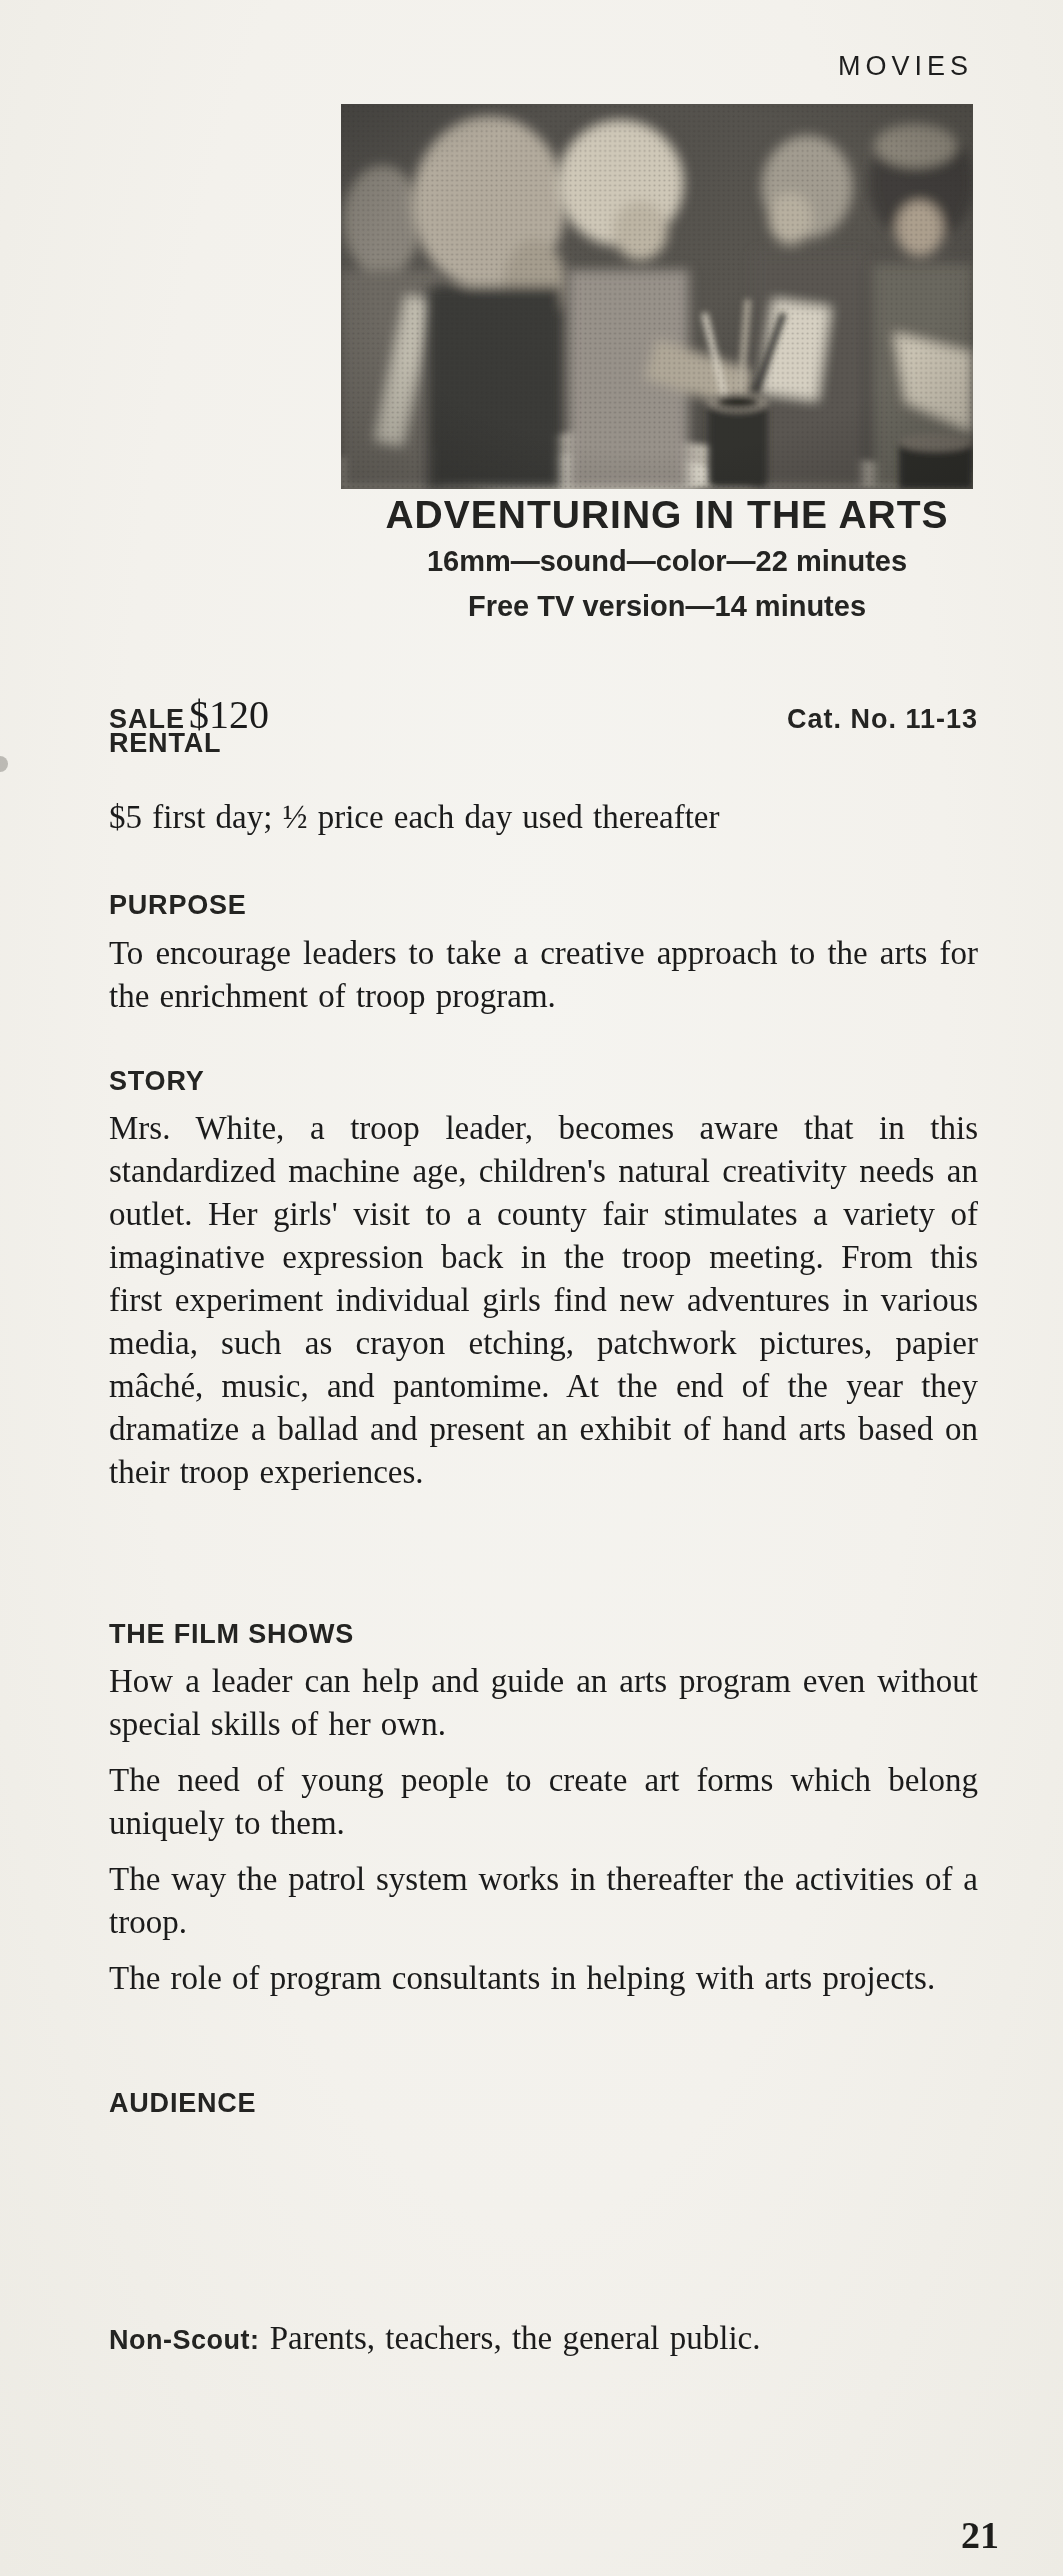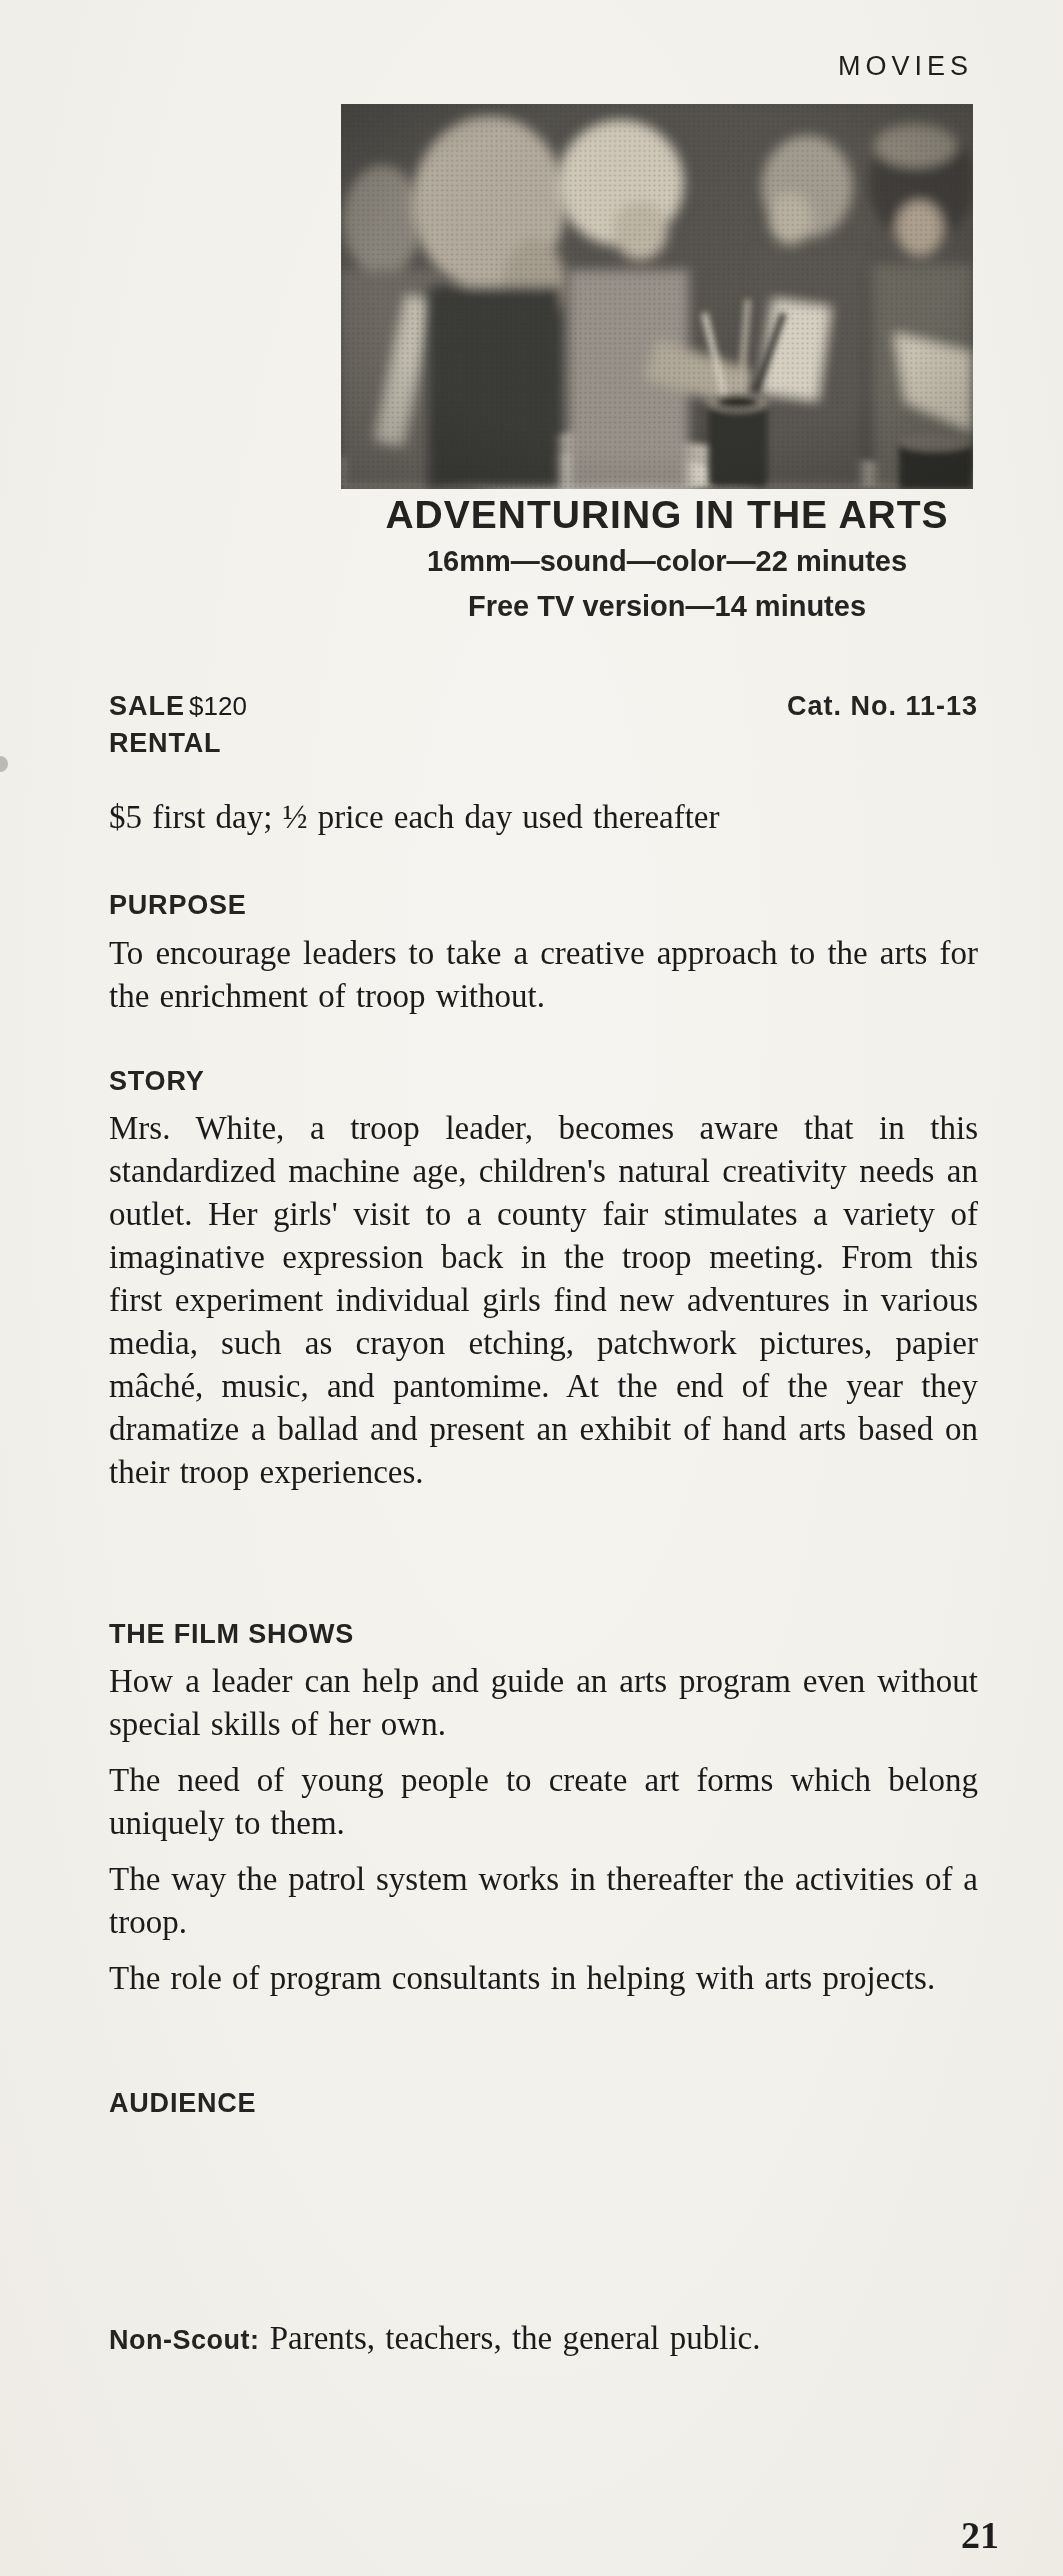--- a/index.html
+++ b/index.html
@@ -33,21 +33,21 @@
   .spec {
     font-family:"Liberation Sans", sans-serif; font-weight:700;
     font-size:29px; color:#242422; line-height:39px;margin-top:6px;
   }
   .col { position:absolute; left:109px; width:869px; }
   .sale-row { top:691px; display:flex; justify-content:space-between; align-items:baseline; }
   .sans-bold {
     font-family:"Liberation Sans", sans-serif; font-weight:700;
     font-size:27px; letter-spacing:1px; color:#242422;
   }
-  .sale-price { font-family:Liberation Sans, sans-serif; font-size:26px; font-weight:400; color:#1b1b1b; letter-spacing:0; }
+  .sale-price { font-family:Liberation Serif, serif; font-size:40px; font-weight:400; color:#1b1b1b; letter-spacing:0; }
   .sec-head {
     font-family:"Liberation Sans", sans-serif; font-weight:700;
     font-size:27px; letter-spacing:0.8px; color:#242422;
   }
   .body-text {
     font-size:33px; line-height:43px; text-align:justify;
     word-spacing:0.06em; color:#1b1b1b;
   }
   .points p { margin:0 0 13px 0; }
   .inline-label {
@@ -158,21 +158,21 @@
       <span class="sans-bold">SALE</span>
       <span class="sale-price">$120</span>
     </div>
     <div class="sans-bold">Cat. No. 11-13</div>
   </div>
 
   <div class="col sec-head" style="top:728px">RENTAL</div>
   <div class="col body-text" style="top:796px">$5 first day; ½ price each day used thereafter</div>
 
   <div class="col sec-head" style="top:890px">PURPOSE</div>
-  <div class="col body-text" style="top:932px">To encourage leaders to take a creative approach to the arts for the enrichment of troop without.</div>
+  <div class="col body-text" style="top:932px">To encourage leaders to take a creative approach to the arts for the enrichment of troop program.</div>
 
   <div class="col sec-head" style="top:1066px">STORY</div>
   <div class="col body-text" style="top:1107px">Mrs. White, a troop leader, becomes aware that in this standardized machine age, children's natural creativity needs an outlet. Her girls' visit to a county fair stimulates a variety of imaginative expression back in the troop meeting. From this first experiment individual girls find new adventures in various media, such as crayon etching, patchwork pictures, papier mâché, music, and pantomime. At the end of the year they dramatize a ballad and present an exhibit of hand arts based on their troop experiences.</div>
 
   <div class="col sec-head" style="top:1619px">THE FILM SHOWS</div>
   <div class="col body-text points" style="top:1660px">
     <p>How a leader can help and guide an arts program even without special skills of her own.</p>
     <p>The need of young people to create art forms which belong uniquely to them.</p>
     <p>The way the patrol system works in thereafter the activities of a troop.</p>
     <p>The role of program consultants in helping with arts projects.</p>

